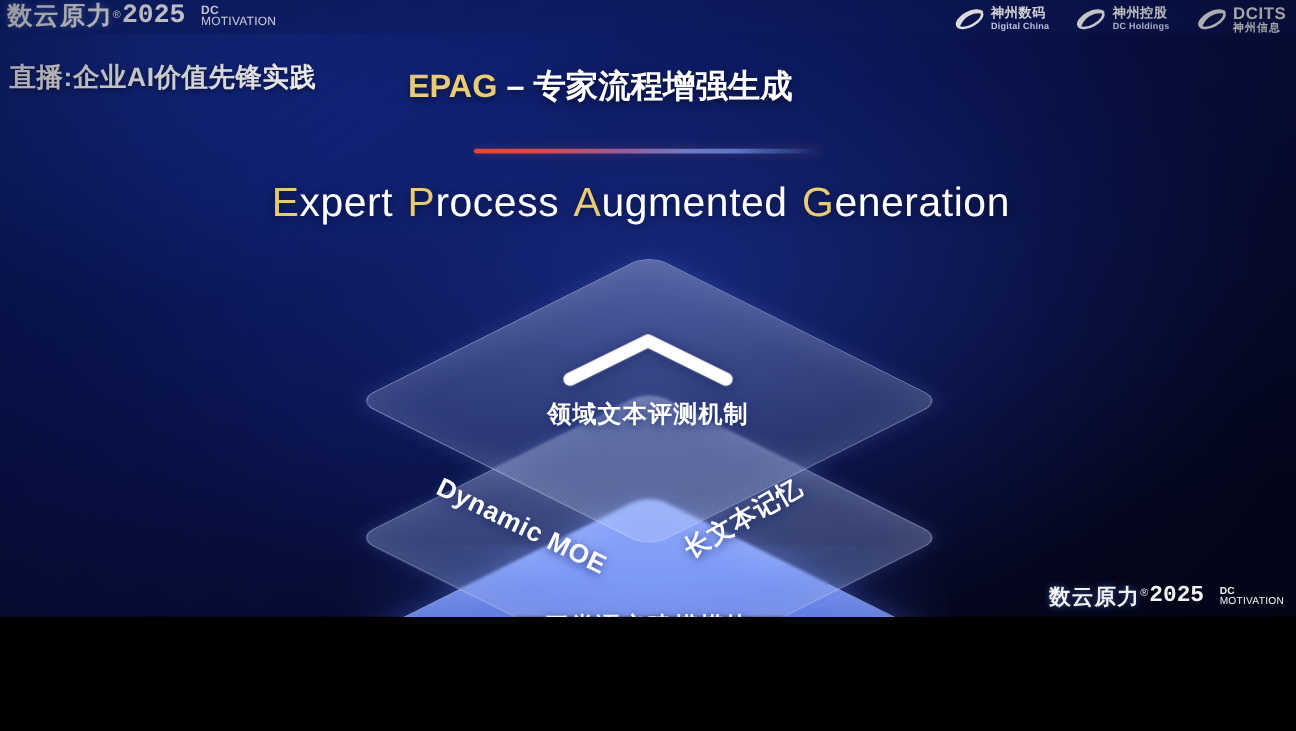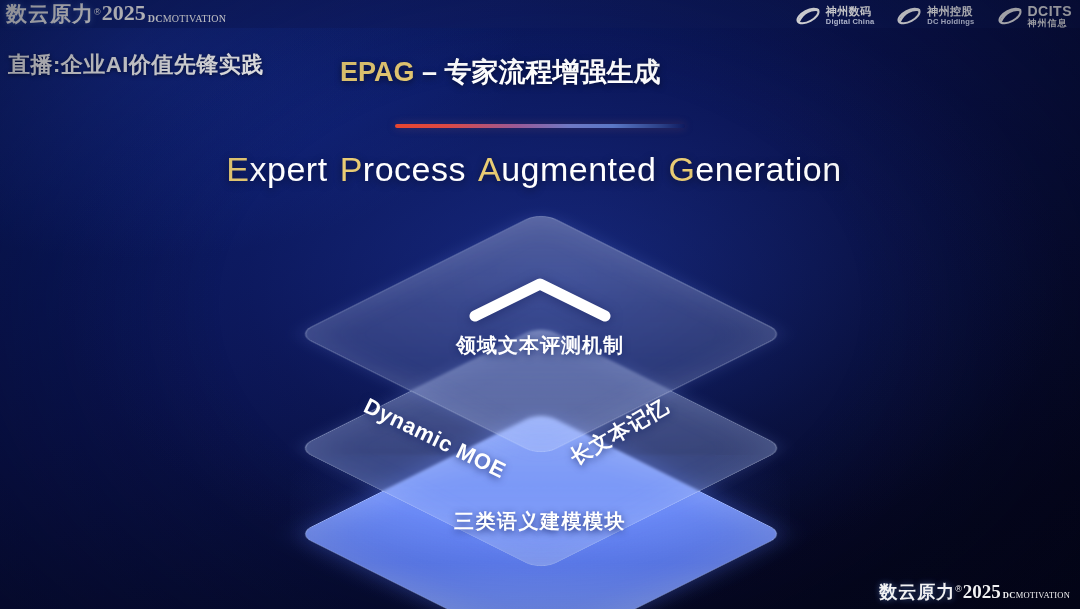--- a/index.html
+++ b/index.html
@@ -7,21 +7,21 @@
     padding: 0;
     background: #000;
   }
   body {
     font-family: "Liberation Sans", "DejaVu Sans", sans-serif;
   }
 
   #slide {
     position: relative;
     width: 1080px;
-    height: 609px;
+    height: 514px;
     overflow: hidden;
     background:
       radial-gradient(ellipse 700px 420px at 52% 46%, rgba(40,70,190,0.42) 0%, rgba(25,45,140,0.18) 45%, rgba(0,0,0,0) 72%),
       radial-gradient(ellipse 560px 300px at 12% 8%, rgba(28,52,160,0.55) 0%, rgba(10,20,80,0.0) 70%),
       linear-gradient(155deg, #0d2277 0%, #0a1a63 20%, #0a134f 42%, #070d36 66%, #05071f 88%, #04061a 100%);
   }
 
   
   .vignette {
     position: absolute; inset: 0;
@@ -49,26 +49,26 @@
     letter-spacing: 1px;
     line-height: 1;
     text-shadow: 0 0 6px rgba(120,170,255,0.5);
   }
   .brand-reg { font-size: 9px; vertical-align: super; line-height: 1; margin: 0 1px 7px 0; }
   .brand-year {
     font-weight: 700;
     font-size: 22px;
     letter-spacing: 0px;
     line-height: 1;
-    font-family: Liberation Serif, serif;
+    font-family: Liberation Mono, monospace;
   }
   .brand-dc {
-    display: flex; flex-direction: row;
+    display: flex; flex-direction: column;
     line-height: 0.92;
-    margin-left: 2px; margin-bottom: 1px; font-family: Liberation Serif, serif;
+    margin-left: 13px; margin-bottom: 1px;
   }
   .brand-dc .dc { font-size: 10px; font-weight: 700; letter-spacing: .3px; }
   .brand-dc .mot { font-size: 10px; font-weight: 400; letter-spacing: .2px; text-align: right; }
 
   .live-title {
     position: absolute;
     left: 8px; top: 50px;
     font-size: 22px;
     font-weight: 700;
     color: #ffffff;

